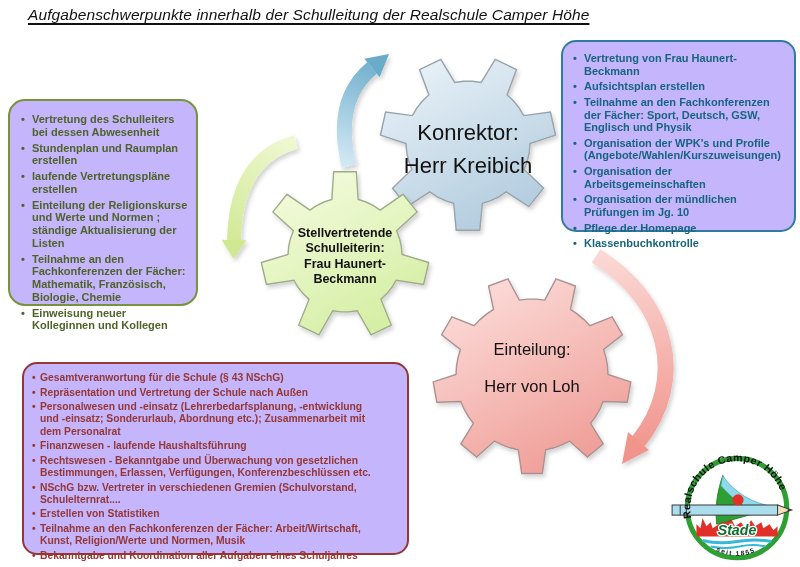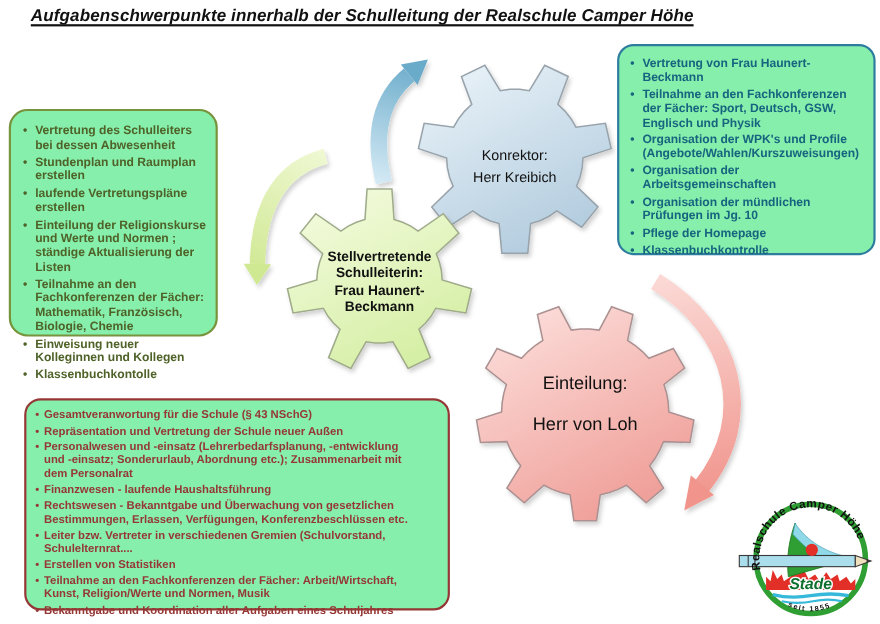--- a/index.html
+++ b/index.html
@@ -1,28 +1,28 @@
 <!DOCTYPE html>
 <html style="--green-text: #4f6228; --green-border: #77933c; --blue-text: #17647f; --blue-border: #2e7d9e; --red-text: #953735; --red-border: #953735; --blue-gear-fill: #c9dded; --green-gear-fill: #e0f3b4; --red-gear-fill: #f6c0bc; --logo-green: #2f9e33; --logo-red: #e23028; --logo-cyan: #8fd9e8;"><head>
 <meta charset="utf-8">
 <style>
   html,body{margin:0;padding:0;background:#fff;}
   body{width:800px;height:567px;overflow:hidden;font-family:"Liberation Sans",sans-serif;position:relative;}
   .canvas{position:absolute;inset:0;}
 
   .title{
     position:absolute;left:28px;top:6px;margin:0;
-    font-size:15.5px;font-weight:bold;font-style:italic;color:#111;
+    font-size:15.5px;font-weight:normal;font-style:italic;color:#111;
     text-decoration:underline;text-decoration-thickness:2px;text-underline-offset:3px;
     white-space:nowrap;letter-spacing:.1px;
   }
 
   svg.layer{position:absolute;left:0;top:0;}
 
-  .box{position:absolute;background:#86efac;border-style:solid;box-sizing:border-box;}
+  .box{position:absolute;background:#c4b5fd;border-style:solid;box-sizing:border-box;}
   .box ul{list-style:none;margin:0;padding:0;}
   .box li{position:relative;font-weight:bold;}
   .box li::before{content:"\2022";position:absolute;}
 
   .box.green{
     left:8px;top:99px;width:190px;height:207px;border-radius:17px;
     border-width:2px;border-color:var(--green-border);color:var(--green-text);
     padding:12px 8px 6px 8px;font-size:11px;
   }
   .box.green li{padding-left:14px;margin-bottom:3px;line-height:1.16;}
@@ -39,21 +39,21 @@
   .box.red{
     left:22px;top:362px;width:387px;height:193px;border-radius:15px;
     border-width:2px;border-color:var(--red-border);color:var(--red-text);
     padding:8px 25px 2px 8px;font-size:10.3px;
   }
   .box.red li{padding-left:8px;margin-bottom:2.5px;line-height:1.18;}
   .box.red li::before{left:0px;}
 
   .gear-label{position:absolute;text-align:center;color:#111;}
   .gear-label span{display:block;}
-  .gear-label.konrektor{left:388px;top:131px;width:160px;font-size:13px;line-height:1.5;text-align:center;}
+  .gear-label.konrektor{left:388px;top:116px;width:160px;font-size:22px;line-height:1.5;text-align:center;}
   .gear-label.deputy{left:284px;top:226px;width:122px;font-size:12.5px;font-weight:600;line-height:1.22;}
   .gear-label.schulleiter{left:450px;top:340px;width:164px;font-size:16.5px;}
   .gear-label.schulleiter .l2{margin-top:18px;}
 
   .logo-wrap{position:absolute;left:666px;top:443px;width:142px;height:124px;}
 </style>
 </head>
 <body>
 
 <div class="canvas">
@@ -129,42 +129,42 @@
   </div>
 
   <div class="box green">
     <ul>
         <li>Vertretung des Schulleiters bei dessen Abwesenheit</li>
         <li>Stundenplan und Raumplan erstellen</li>
         <li>laufende Vertretungspläne erstellen</li>
         <li>Einteilung der Religionskurse und Werte und Normen ; ständige Aktualisierung der Listen</li>
         <li>Teilnahme an den Fachkonferenzen der Fächer: Mathematik, Französisch, Biologie, Chemie</li>
         <li>Einweisung neuer Kolleginnen und Kollegen</li>
-        <li>Klassenbuchkontolle</li>
       </ul>
   </div>
   <div class="box blue">
     <ul>
         <li>Vertretung von Frau Haunert-Beckmann</li>
+        <li>Aufsichtsplan erstellen</li>
         <li>Teilnahme an den Fachkonferenzen der Fächer: Sport, Deutsch, GSW, Englisch und Physik</li>
         <li>Organisation der WPK's und Profile (Angebote/Wahlen/Kurszuweisungen)</li>
         <li>Organisation der Arbeitsgemeinschaften</li>
         <li>Organisation der mündlichen Prüfungen im Jg. 10</li>
         <li>Pflege der Homepage</li>
         <li>Klassenbuchkontrolle</li>
       </ul>
   </div>
   <div class="box red">
     <ul>
         <li>Gesamtveranwortung für die Schule (§ 43 NSchG)</li>
-        <li>Repräsentation und Vertretung der Schule neuer Außen</li>
+        <li>Repräsentation und Vertretung der Schule nach Außen</li>
         <li>Personalwesen und -einsatz (Lehrerbedarfsplanung, -entwicklung und -einsatz; Sonderurlaub, Abordnung etc.); Zusammenarbeit mit dem Personalrat</li>
         <li>Finanzwesen - laufende Haushaltsführung</li>
         <li>Rechtswesen - Bekanntgabe und Überwachung von gesetzlichen Bestimmungen, Erlassen, Verfügungen, Konferenzbeschlüssen etc.</li>
-        <li>Leiter bzw. Vertreter in verschiedenen Gremien (Schulvorstand, Schulelternrat....</li>
+        <li>NSchG bzw. Vertreter in verschiedenen Gremien (Schulvorstand, Schulelternrat....</li>
         <li>Erstellen von Statistiken</li>
         <li>Teilnahme an den Fachkonferenzen der Fächer: Arbeit/Wirtschaft, Kunst, Religion/Werte und Normen, Musik</li>
         <li>Bekanntgabe und Koordination aller Aufgaben eines Schuljahres</li>
       </ul>
   </div>
 
   <div class="logo-wrap">
     <svg width="142" height="124" viewBox="0 0 140 122">
       <defs>
         <path id="arcTop" d="M 25.6 75.9 A 46 46 0 1 1 114.4 75.9" fill="none"></path>

